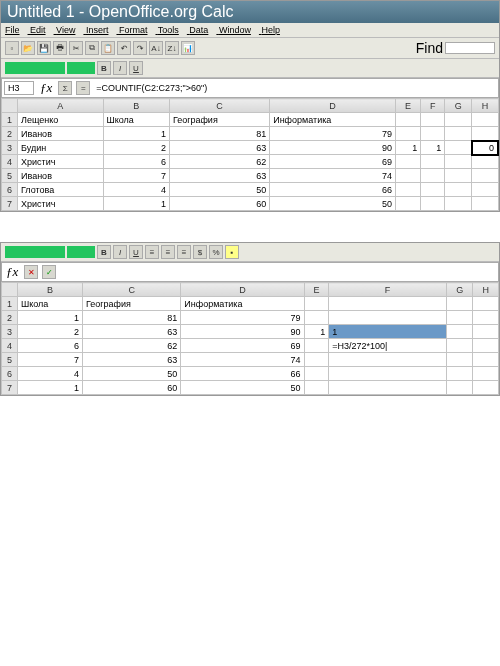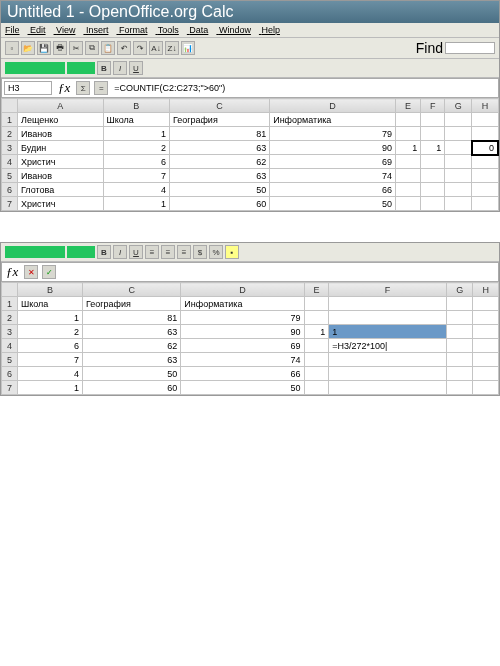--- a/index.html
+++ b/index.html
@@ -52,21 +52,21 @@
 }
 .formulabar {
   display: flex;
   align-items: center;
   background: #fff;
   border: 1px solid #aaa;
   padding: 1px 2px;
   gap: 4px;
 }
 .cellref {
-  width: 48px;
+  width: 30px;
   border: 1px solid #aaa;
   padding: 1px 3px;
   font-size: 9px;
   background: #fff;
 }
 .fxlabel { font-size:13px; font-style:italic; font-family:serif; padding:0 2px;}
 .formula-input {
   flex: 1;
   border: none;
   font-size: 9px;

